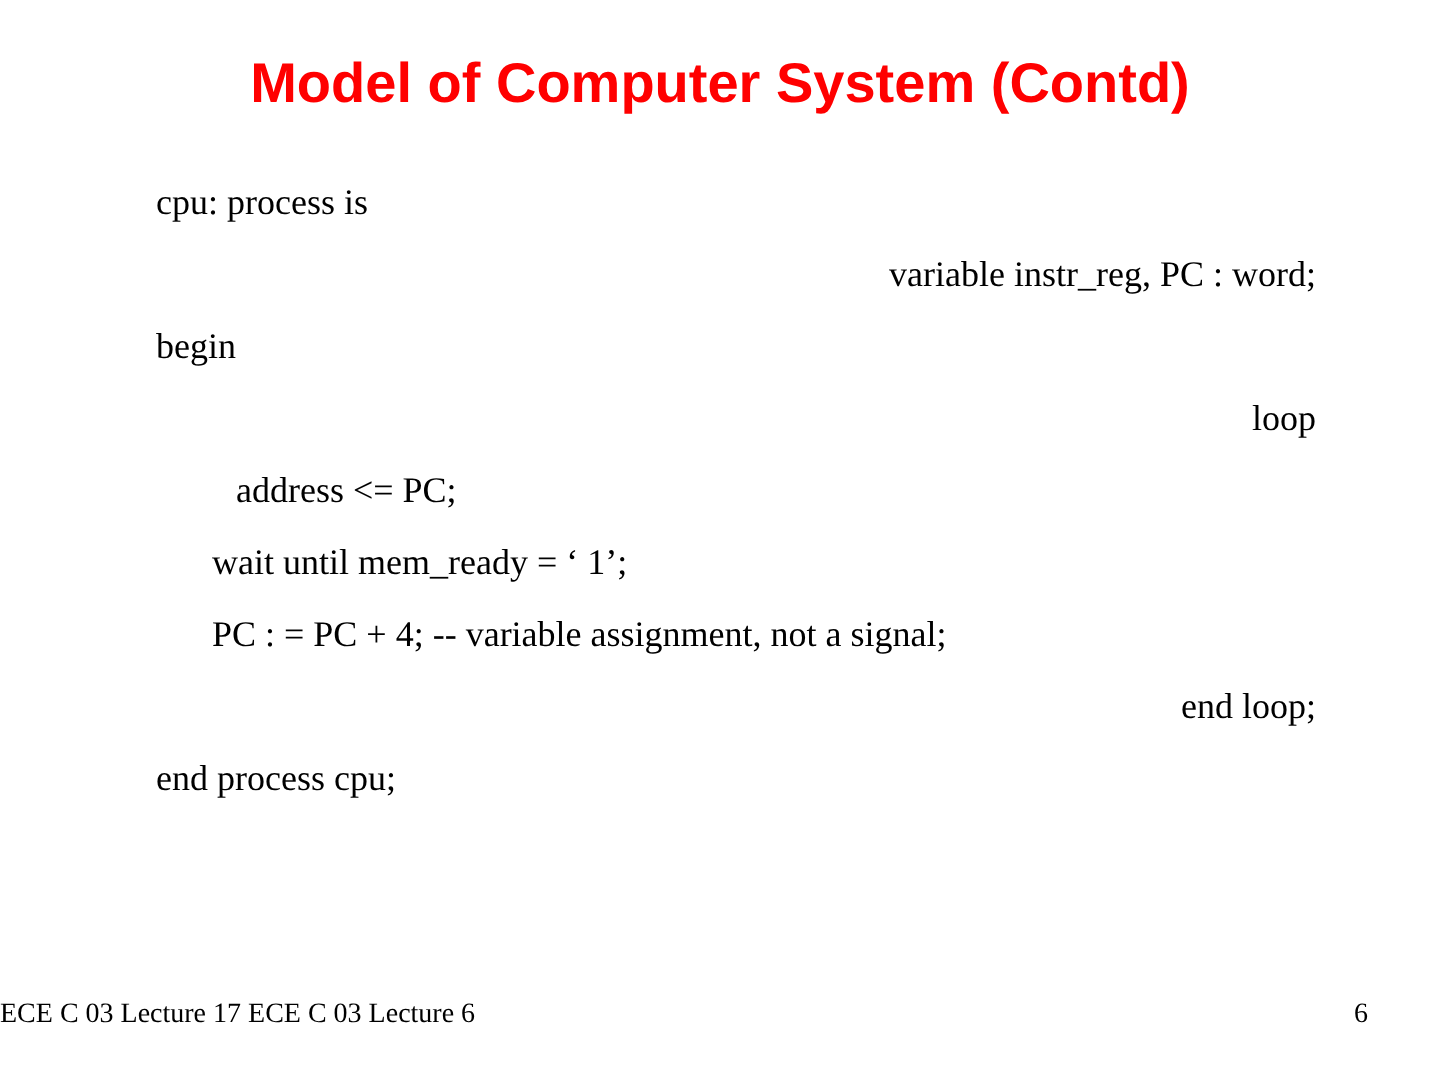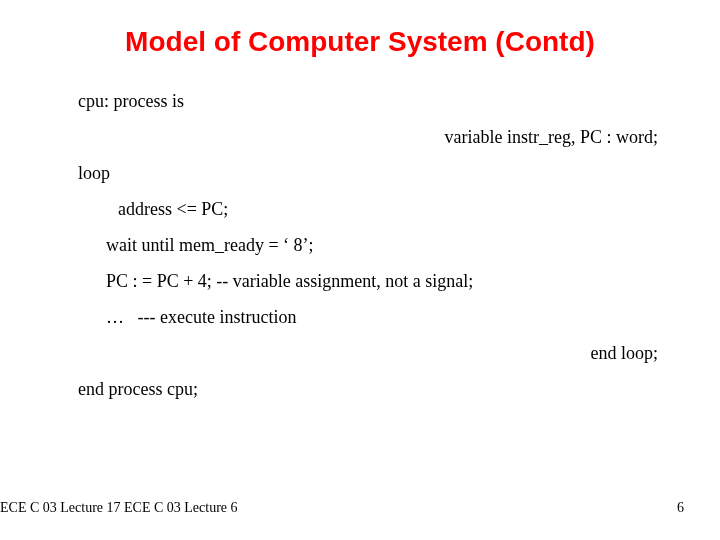--- a/index.html
+++ b/index.html
@@ -17,24 +17,24 @@
 </style>
 </head>
 <body>
 
 <div class="slide">
   <div class="title">Model of Computer System (Contd)</div>
 
   <div class="body">
     <div class="ind0">cpu: process is</div>
     <div class="ind1">variable instr_reg, PC : word;</div>
-    <div class="ind0">loop</div>
+    <div class="ind0">begin</div>
+    <div class="ind1">loop</div>
     <div class="ind3">address &lt;= PC;</div>
-    <div class="ind2">wait until mem_ready = ‘ 8’;</div>
+    <div class="ind2">wait until mem_ready = ‘ 1’;</div>
     <div class="ind2">PC : = PC + 4; -- variable assignment, not a signal;</div>
-    <div class="ind2">…   --- execute instruction</div>
     <div class="ind1">end loop;</div>
     <div class="ind0">end process cpu;</div>
   </div>
 
   <div class="footer">ECE C 03 Lecture 17 ECE C 03 Lecture 6</div>
   <div class="pagenum">6</div>
 </div>
 
 </body></html>

